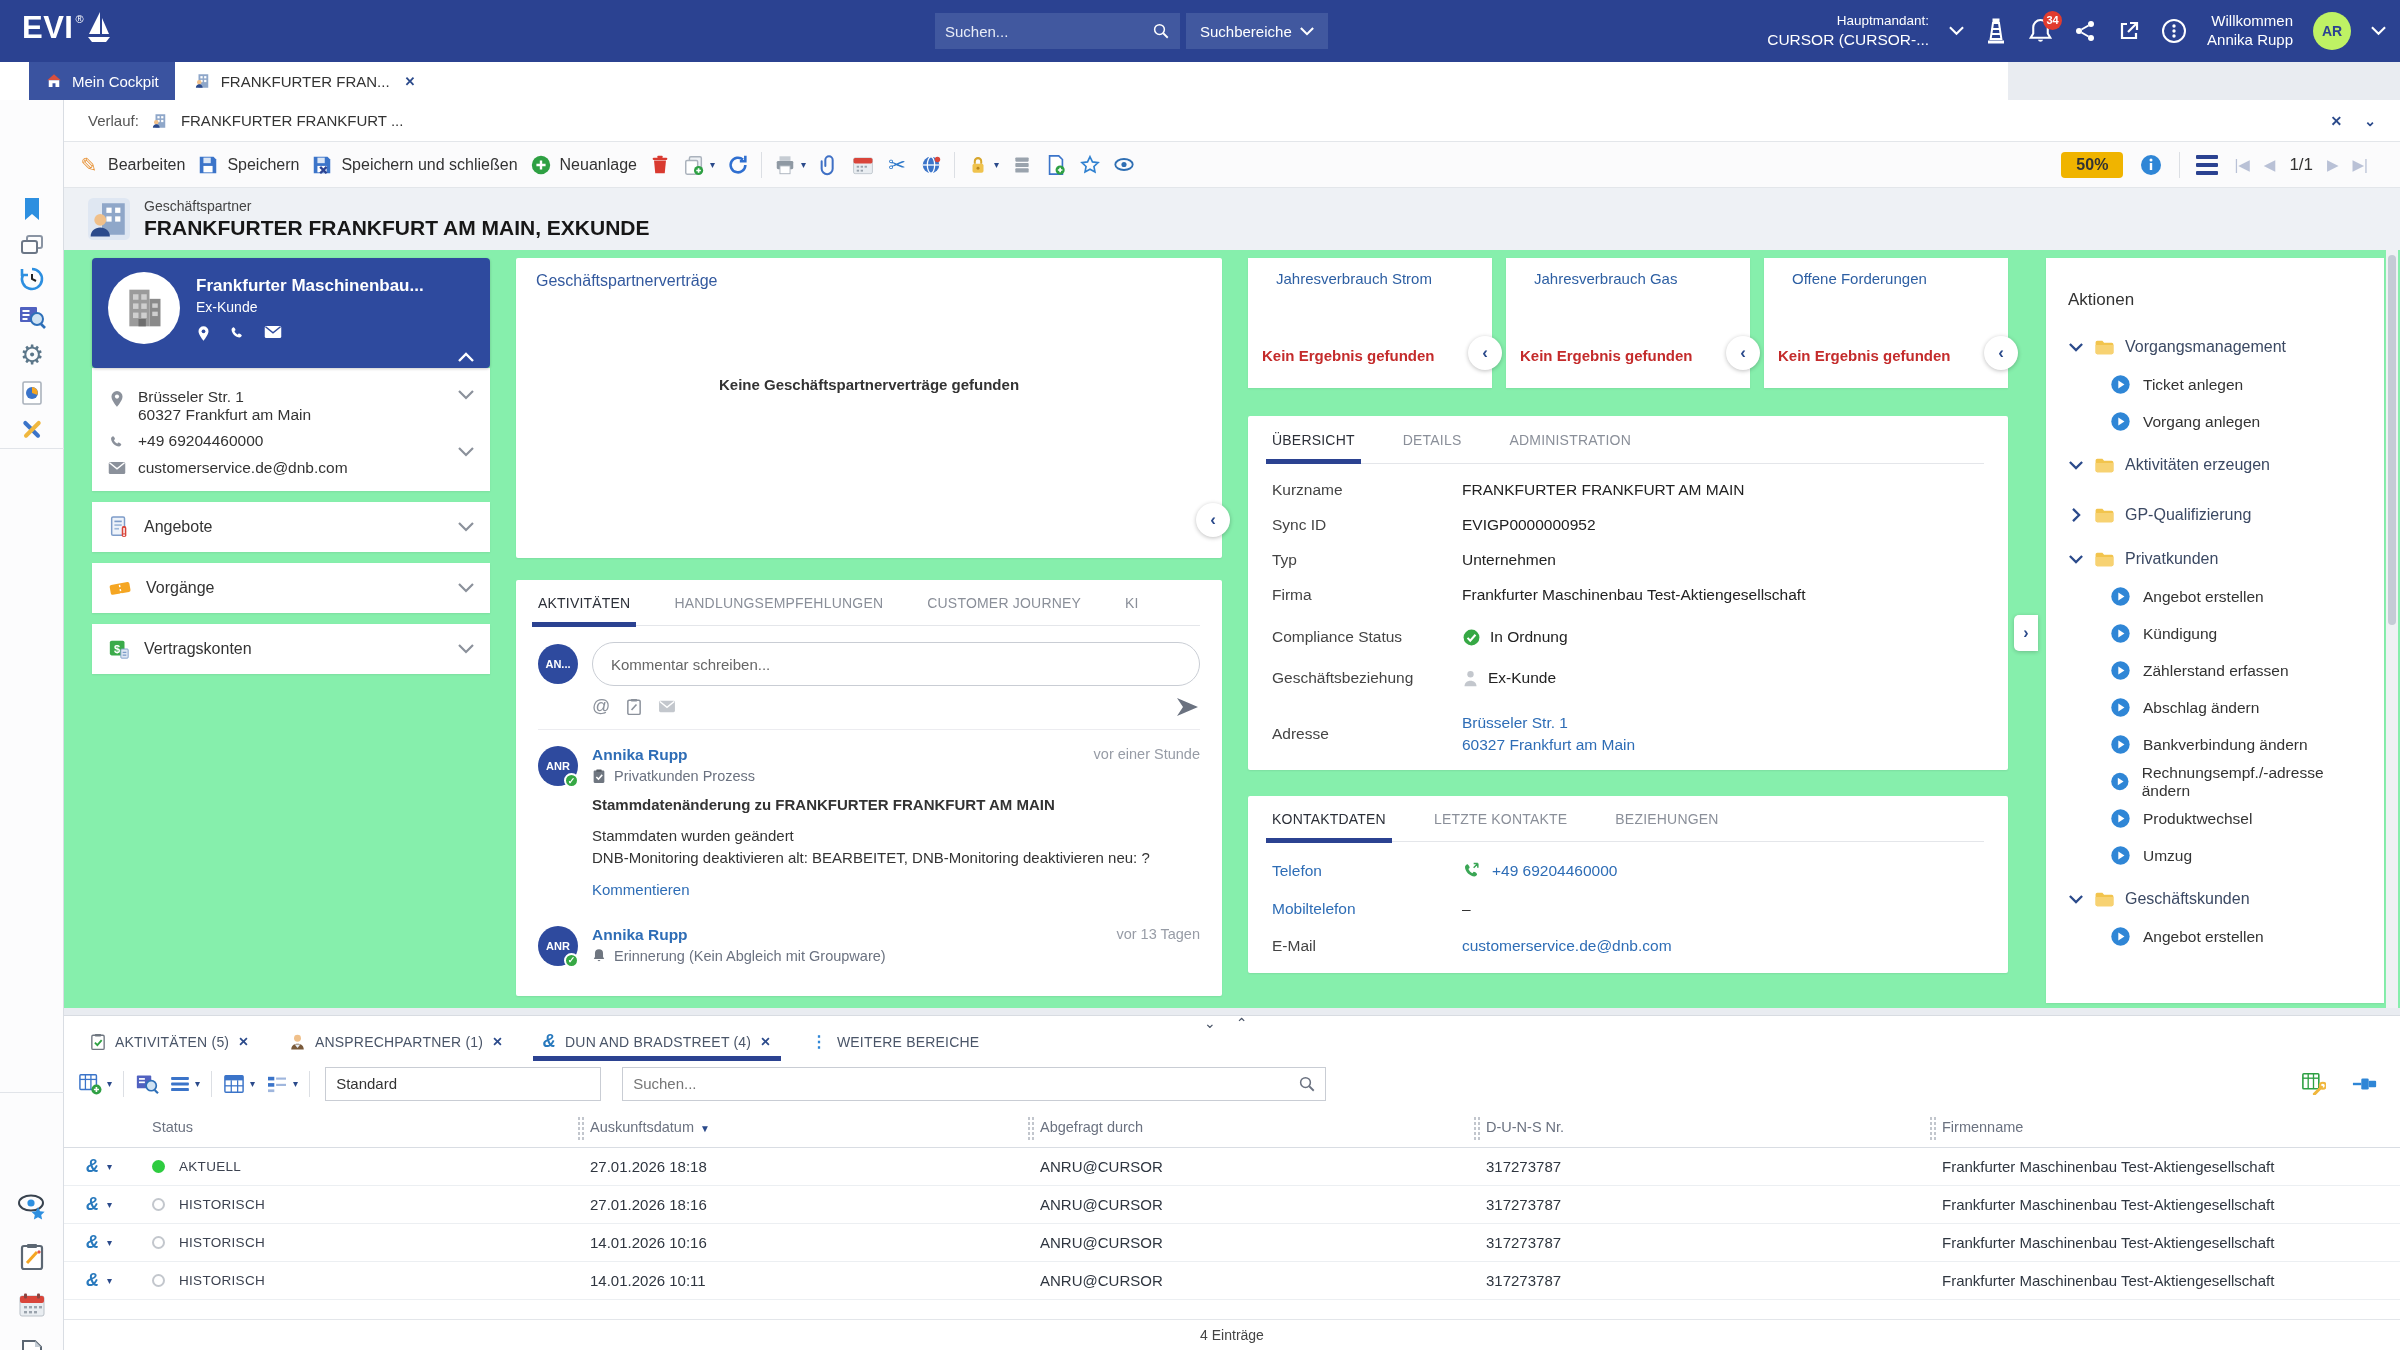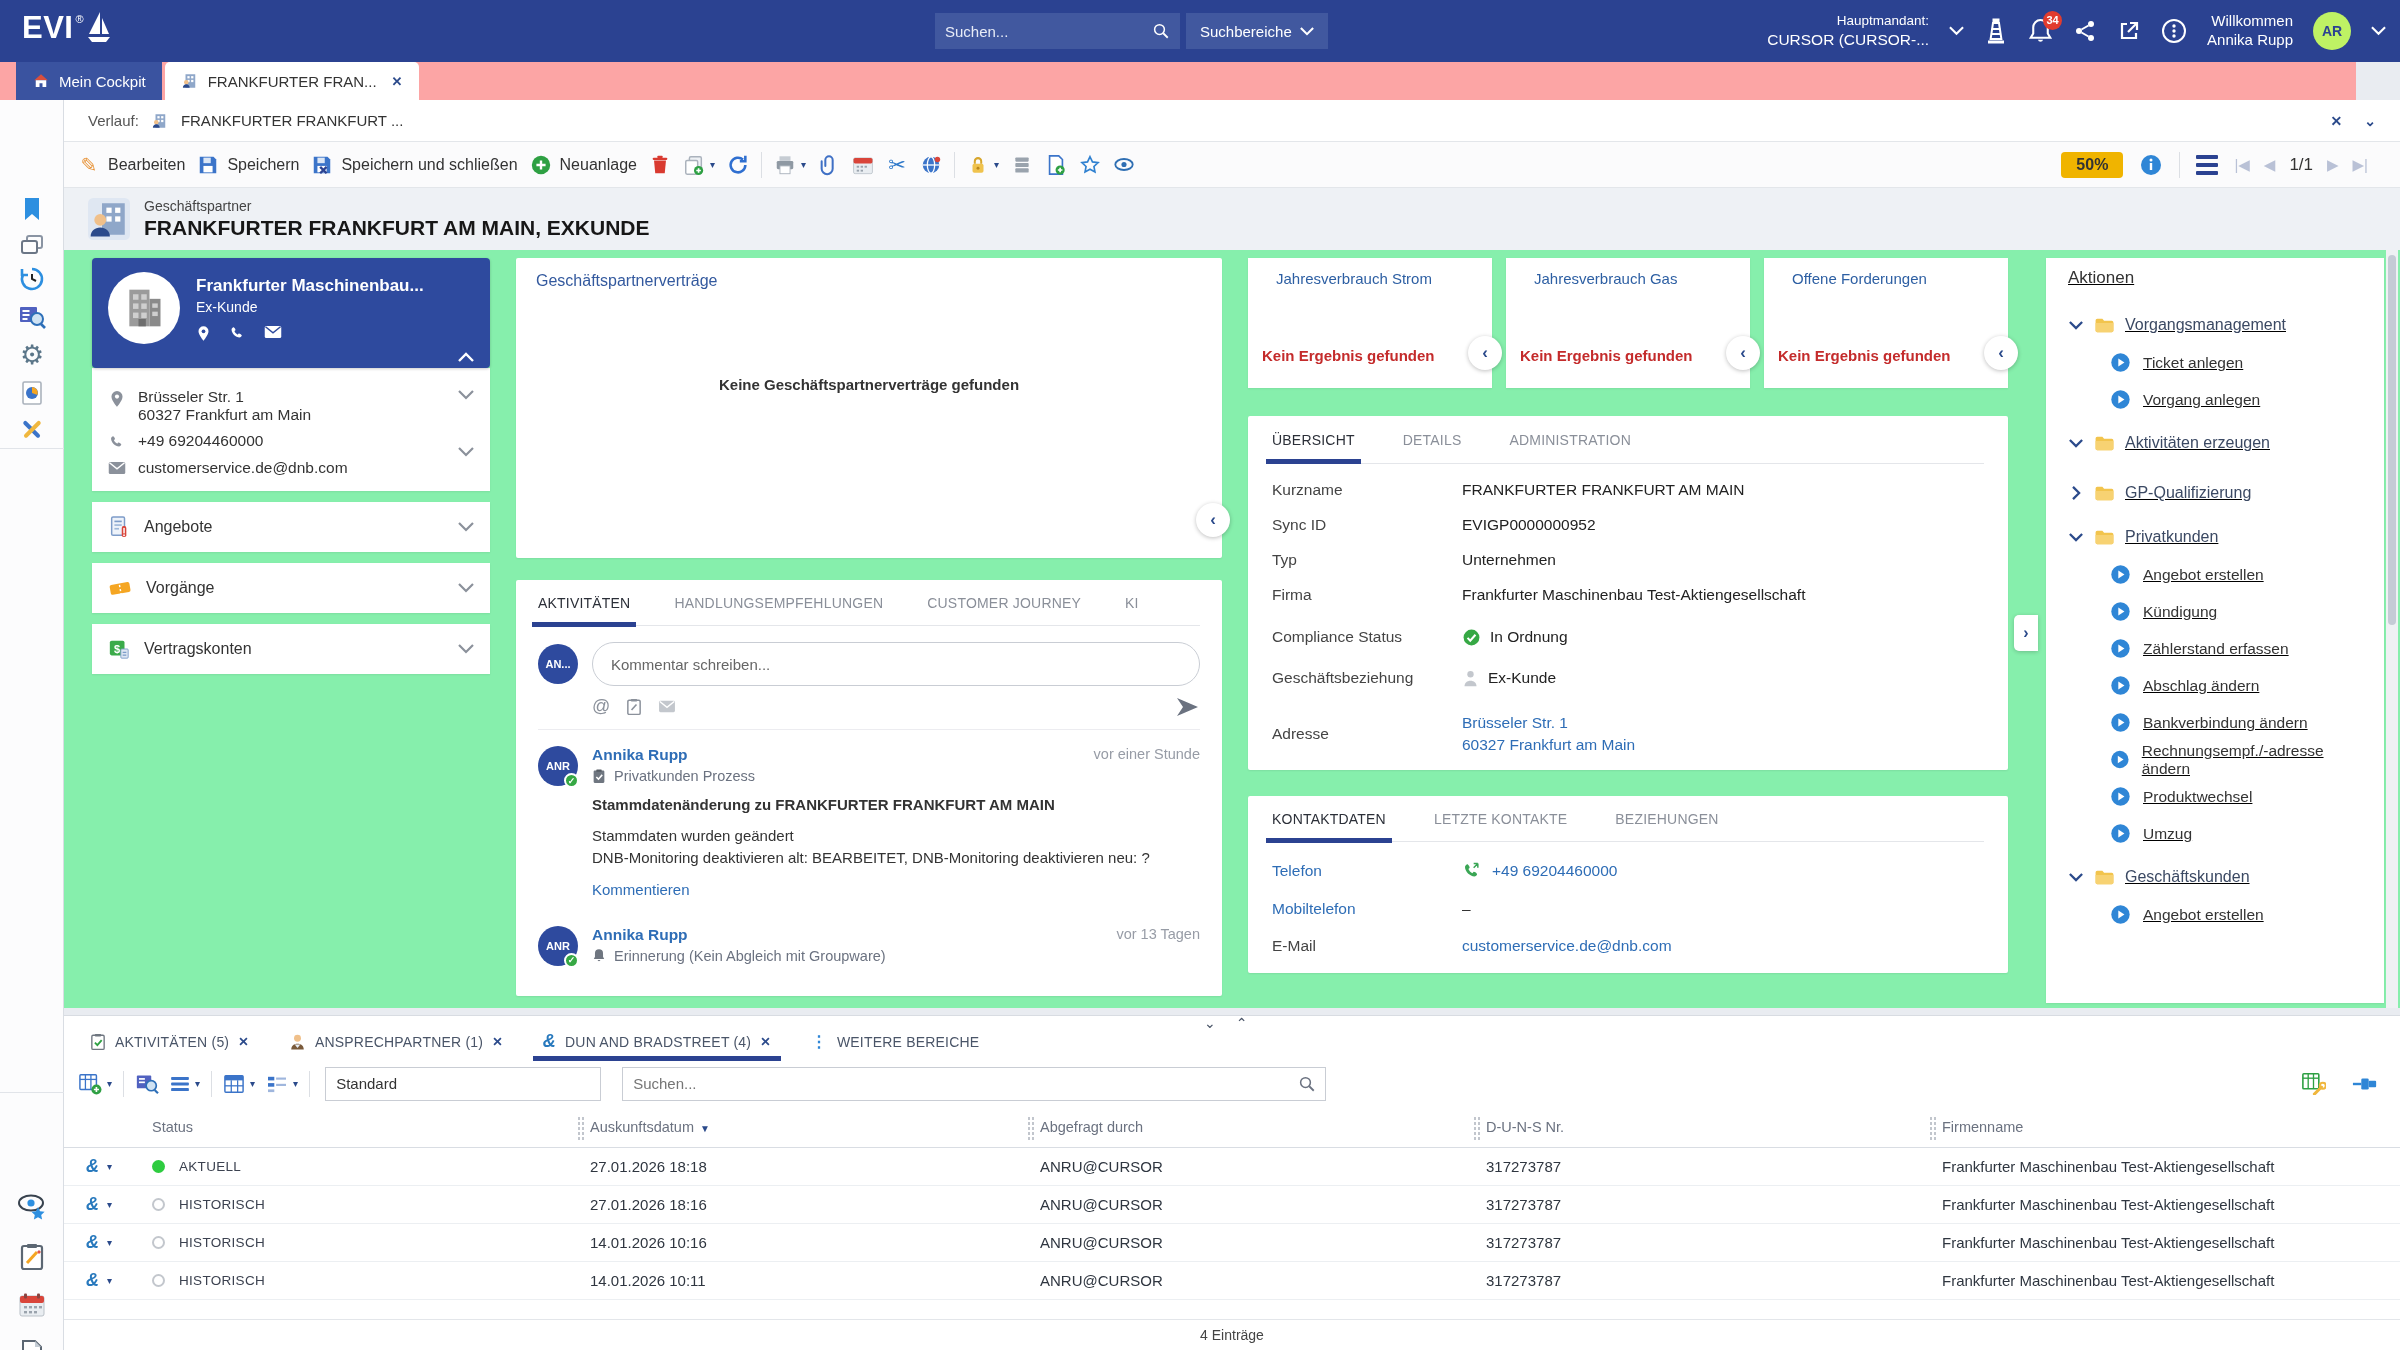--- a/index.html
+++ b/index.html
@@ -20,21 +20,21 @@
   .topright { position:absolute; right:14px; top:0; height:62px; display:flex; align-items:center; gap:20px; }
   .mandant { text-align:right; line-height:1.25; cursor:pointer; }
   .mandant .m1 { font-size:13.5px; }
   .mandant .m2 { font-size:15.5px; }
   .tb-ic { position:relative; cursor:pointer; }
   .badge { position:absolute; top:-7px; right:-9px; background:#e23c2e; color:#fff; border-radius:50%; width:19px; height:19px; font-size:11px; display:flex; align-items:center; justify-content:center; font-weight:bold; }
   .welcome { text-align:right; line-height:1.25; font-size:15px; }
   .avatar-top { width:38px; height:38px; border-radius:50%; background:#bef264; color:#2b4291; font-weight:bold; font-size:14px; display:flex; align-items:center; justify-content:center; cursor:pointer; }
 
   
-  .tabrow { position:absolute; left:0; top:62px; width:2356px; height:38px; background:#fca5a5; display:flex; align-items:flex-end; padding-left:16px; z-index:29; }
+  .tabrow { position:absolute; left:0; top:62px; width:2008px; height:38px; background:#ffffff; display:flex; align-items:flex-end; padding-left:29px; z-index:29; }
   .mtab { height:38px; display:flex; align-items:center; gap:9px; padding:0 16px; font-size:15px; cursor:pointer; }
   .mtab.cockpit { background:#3a53a0; color:#fff; }
   .mtab.record { background:#fff; color:#333; border-radius:5px 5px 0 0; margin-left:3px; }
   .closex { color:#2b4a8b; font-weight:bold; font-size:13px; margin-left:6px; cursor:pointer; }
 
   
   .rail { position:absolute; left:0; top:100px; width:64px; bottom:0; background:#fcfcfd; border-right:1px solid #d9dde3; z-index:25; }
   .rail .ric { position:absolute; left:15px; width:34px; height:34px; display:flex; align-items:center; justify-content:center; cursor:pointer; }
   .rail .sep { position:absolute; left:0; width:64px; height:1px; background:#e1e4e9; }
 
@@ -131,21 +131,21 @@
   .ctlabel { width:190px; flex:none; }
   .lbl-blue { color:#2e6db6; }
   .lbl-dark { color:#444; }
 
   
   .expander { position:absolute; left:1950px; top:372px; width:24px; height:36px; background:#fff; border-radius:5px 0 0 5px; box-shadow:0 1px 4px rgba(0,0,0,.2); display:flex; align-items:center; justify-content:center; color:#2b4a8b; font-weight:bold; cursor:pointer; }
   .vscroll { position:absolute; left:2322px; top:0; width:12px; height:765px; background:#eff1f4; }
   .vscroll .thumb { position:absolute; left:2px; top:12px; width:8px; height:370px; border-radius:4px; background:#c5cbd6; cursor:pointer; }
 
   
-  .actions { position:absolute; left:1982px; top:15px; width:338px; height:745px; background:#fff; box-shadow:0 1px 2px rgba(0,0,0,.07); padding:10px 22px; overflow:hidden;text-decoration:underline; }
+  .actions { position:absolute; left:1982px; top:15px; width:338px; height:745px; background:#fff; box-shadow:0 1px 2px rgba(0,0,0,.07); padding:32px 22px; overflow:hidden; }
   .actions-title { font-size:17px; color:#333; margin-bottom:18px; }
   .tnode { display:flex; align-items:center; gap:10px; height:38px; margin-top:6px; font-size:16px; color:#3b4963; cursor:pointer; }
   .tleaf { display:flex; align-items:center; gap:12px; height:37px; padding-left:42px; font-size:15.5px; color:#333; cursor:pointer; }
   .tchev { width:16px; display:flex; justify-content:center; color:#2b4a8b; }
 
   
   .dock { position:absolute; left:64px; top:1015px; right:0; bottom:0; background:#fff; border-top:1px solid #d8dce2; z-index:15; }
   .dock-collapse { position:absolute; top:-1px; left:1140px; display:flex; gap:20px; color:#4a5568; font-size:14px; }
   .dock-collapse span { cursor:pointer; }
   .dtabs { display:flex; align-items:center; height:45px; padding:6px 0 0 12px; gap:12px; }

